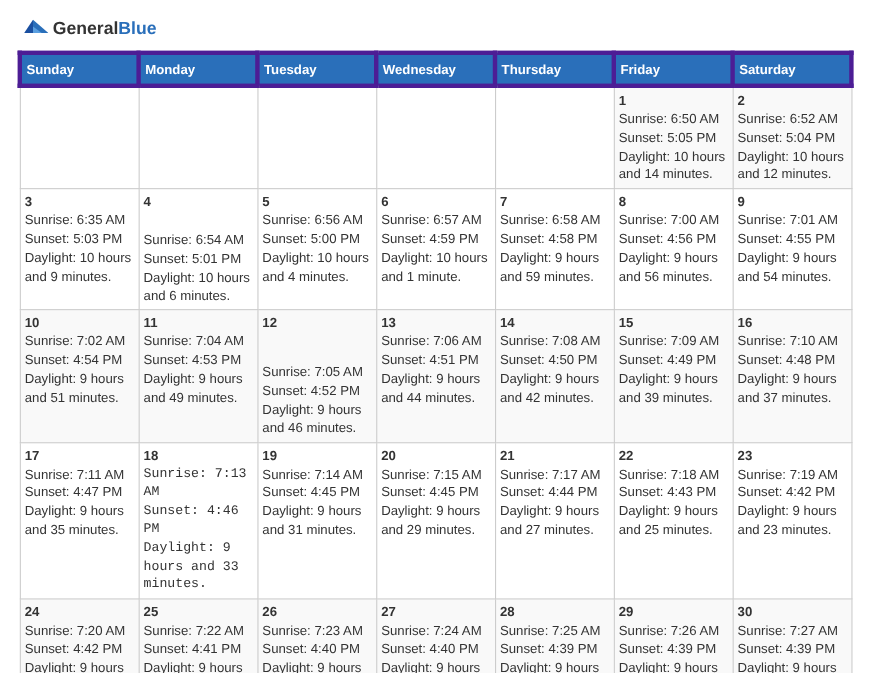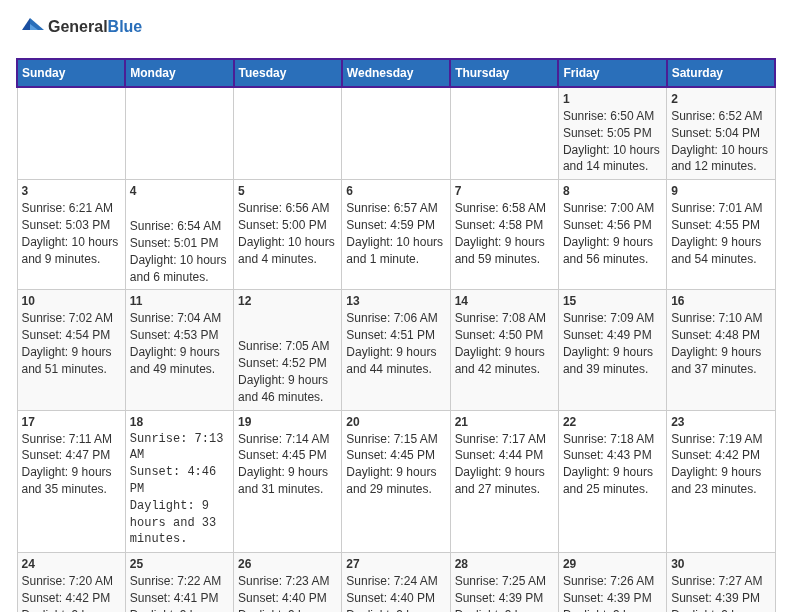--- a/index.html
+++ b/index.html
@@ -7,21 +7,21 @@
       font-family: Arial, sans-serif;
       background: #fff;
       width: 792px;
       min-height: 612px;
       padding: 16px;
     }
     .header-area {
       display: flex;
       justify-content: space-between;
       align-items: flex-start;
-      margin-bottom: 20px;
+      margin-bottom: 8px;
     }
     .logo {
       display: flex;
       align-items: center;
       gap: 4px;
     }
     .logo-text-general {
       font-size: 16px;
       font-weight: bold;
       color: #333;
@@ -51,21 +51,21 @@
       width: 100%;
       border-collapse: collapse;
       table-layout: fixed;
     }
     .calendar-table thead th {
       background: #2a6fba;
       color: #fff;
       font-size: 12px;
       padding: 6px 4px;
       text-align: left;
-      border: 2px solid #4c1d95;
+      border: 4px solid #4c1d95;
     }
     .calendar-table tbody td {
       border: 1px solid #ccc;
       vertical-align: top;
       padding: 4px;
       height: 88px;
       font-size: 10.5px;
       color: #333;
       background: #fff;
     }
@@ -132,21 +132,21 @@
         <td>
           <span class="day-number">2</span>
           <div class="day-info" style="white-space: pre-line;">Sunrise: 6:52 AM
 Sunset: 5:04 PM
 Daylight: 10 hours and 12 minutes.</div>
         </td>
       </tr>
       <tr>
         <td>
           <span class="day-number">3</span>
-          <div class="day-info" style="white-space: pre-line;">Sunrise: 6:21 AM
+          <div class="day-info" style="white-space: pre-line;">Sunrise: 6:35 AM
 Sunset: 5:03 PM
 Daylight: 10 hours and 9 minutes.</div>
         </td>
         <td>
           <span class="day-number">4</span>
           <div class="day-info" style="white-space: pre-line; margin-top: 20px;">Sunrise: 6:54 AM
 Sunset: 5:01 PM
 Daylight: 10 hours and 6 minutes.</div>
         </td>
         <td>

